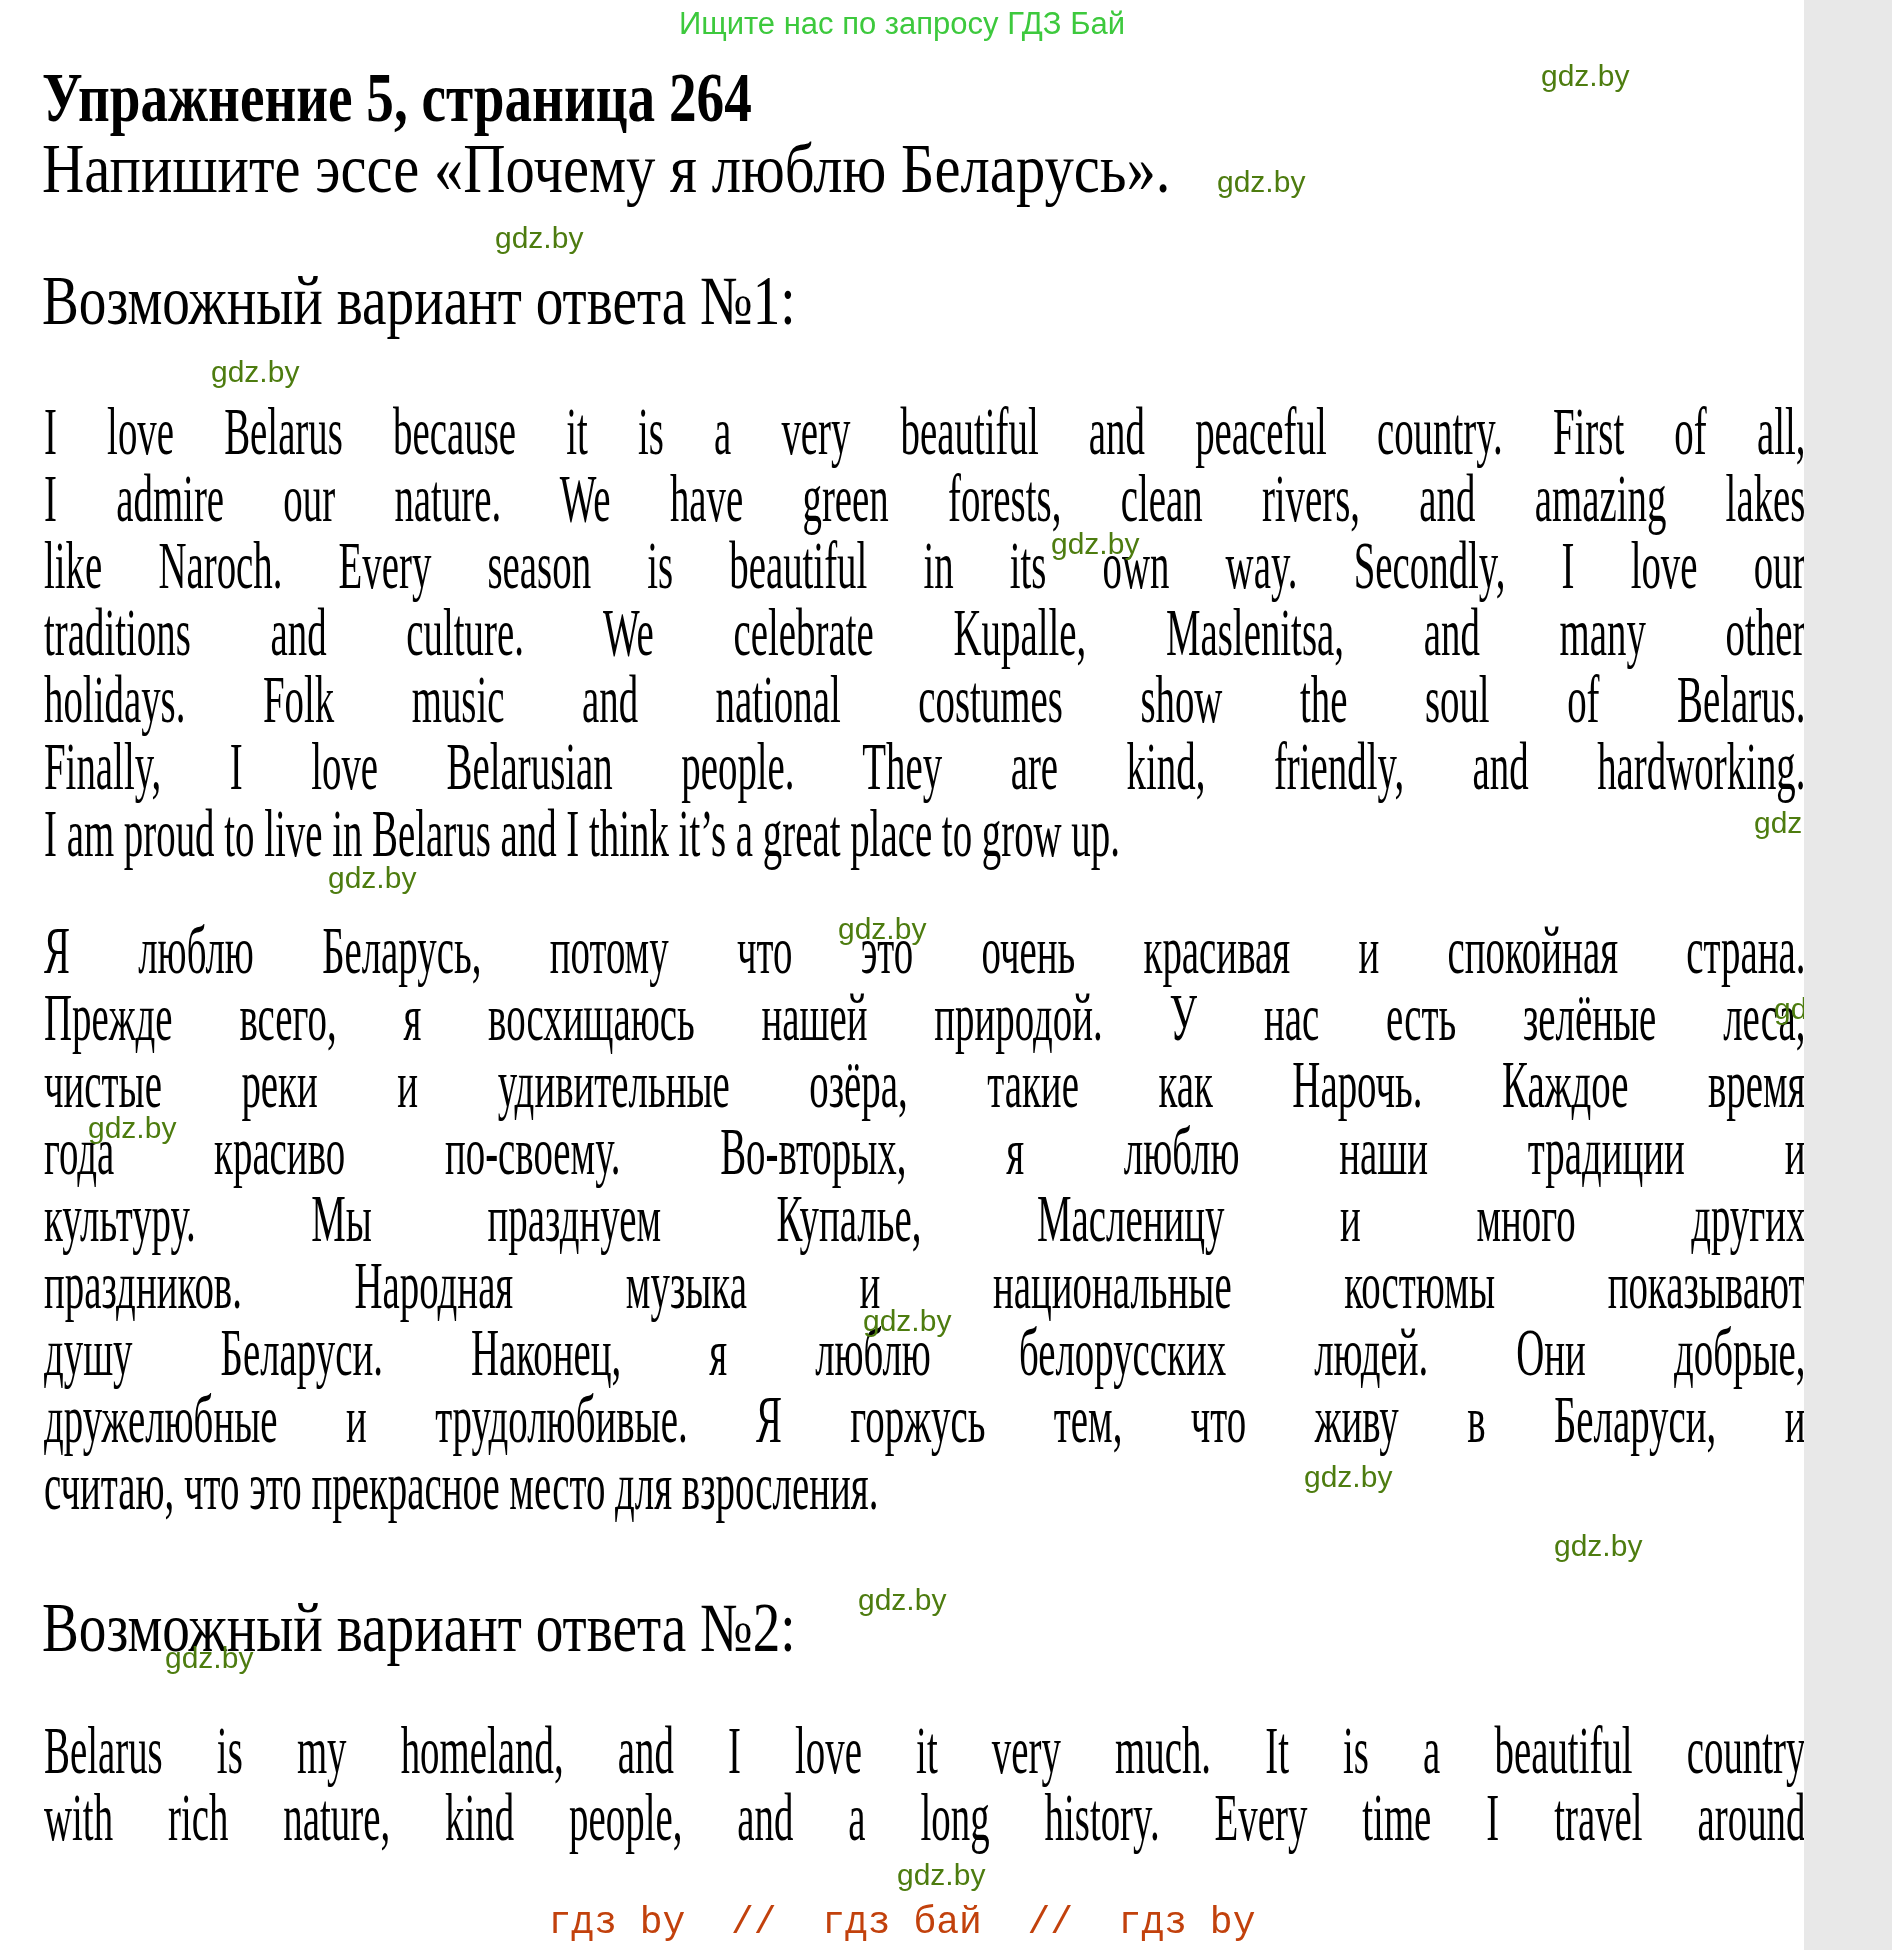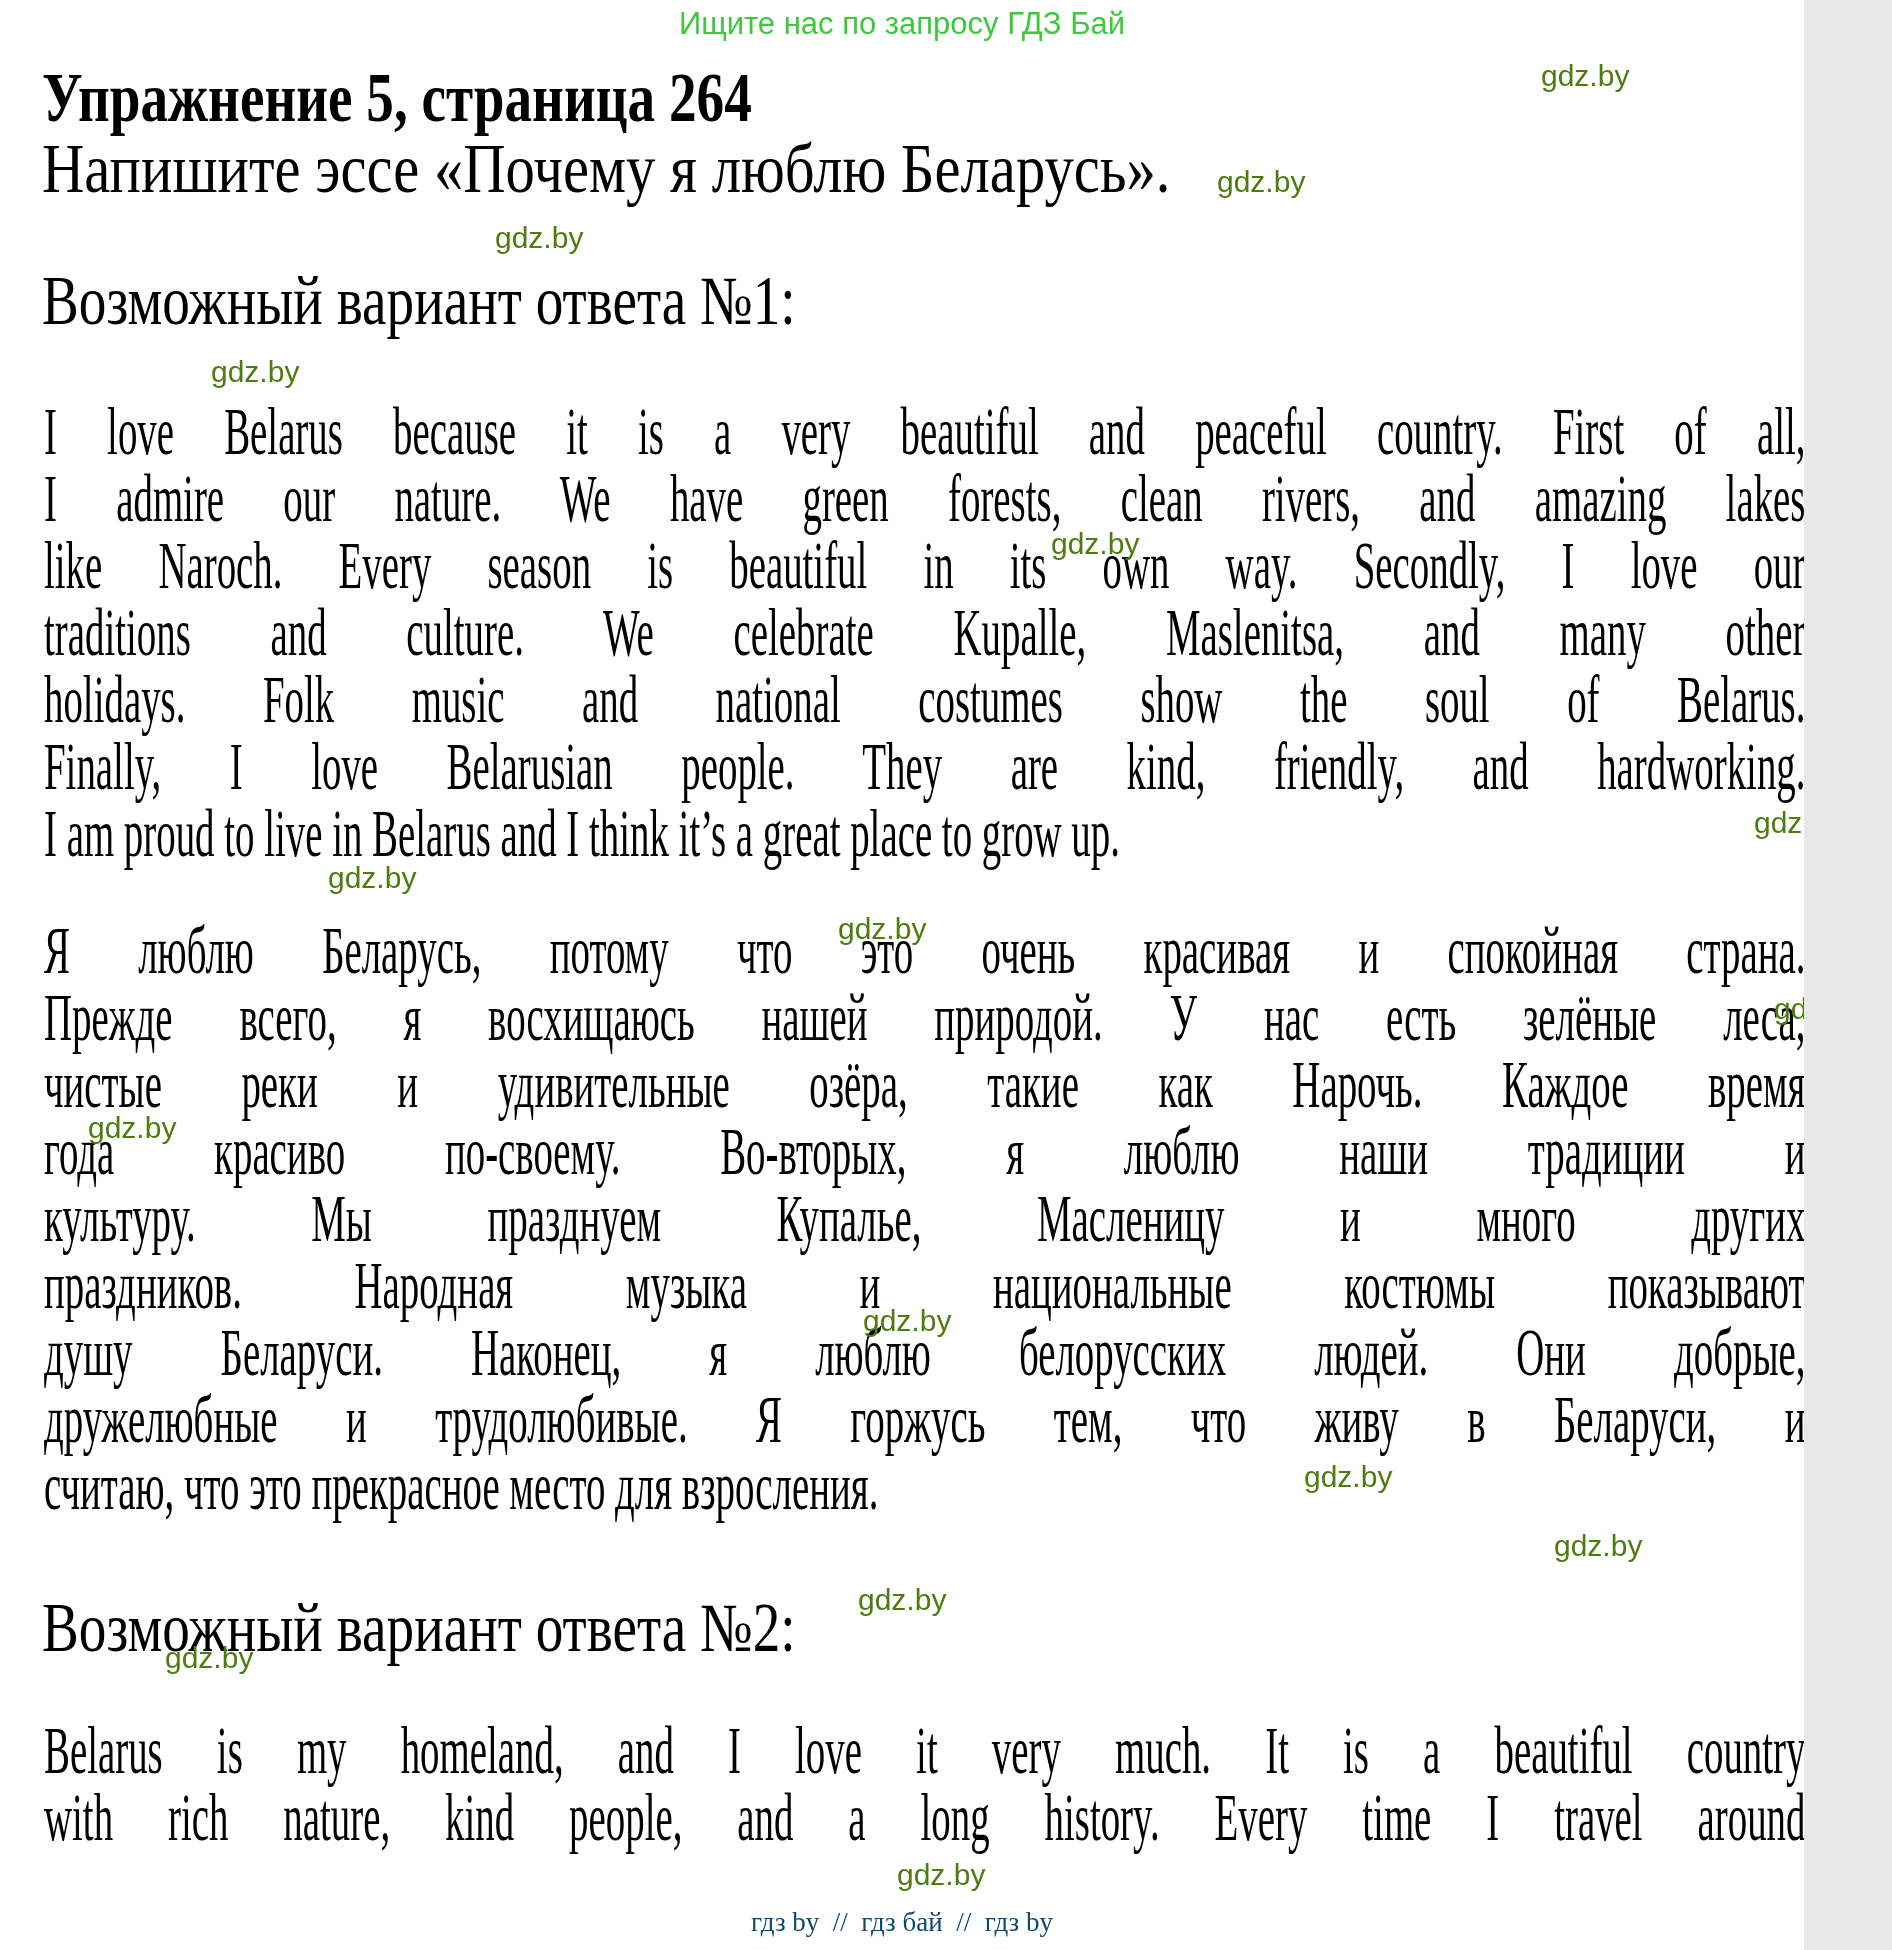--- a/index.html
+++ b/index.html
@@ -52,23 +52,23 @@
   .wm {
     position:absolute;
     font-family:"Liberation Sans", sans-serif;
     font-size:30px; line-height:33px;
     color:#4d7c0f;
     white-space:nowrap;
   }
   .footer {
     position:absolute; top:1903px; left:0; width:100%;
     text-align:center;
-    font-family:Liberation Serif, serif;
-    font-size:27px; line-height:39px;
-    color:#0c4a6e;
+    font-family:Liberation Mono, monospace;
+    font-size:38px; line-height:39px;
+    color:#c2410c;
     white-space:pre;
   }
 </style>
 </head>
 <body>
 
 <div class="page">
 
   <div class="banner">Ищите нас по запросу ГДЗ Бай</div>
 

